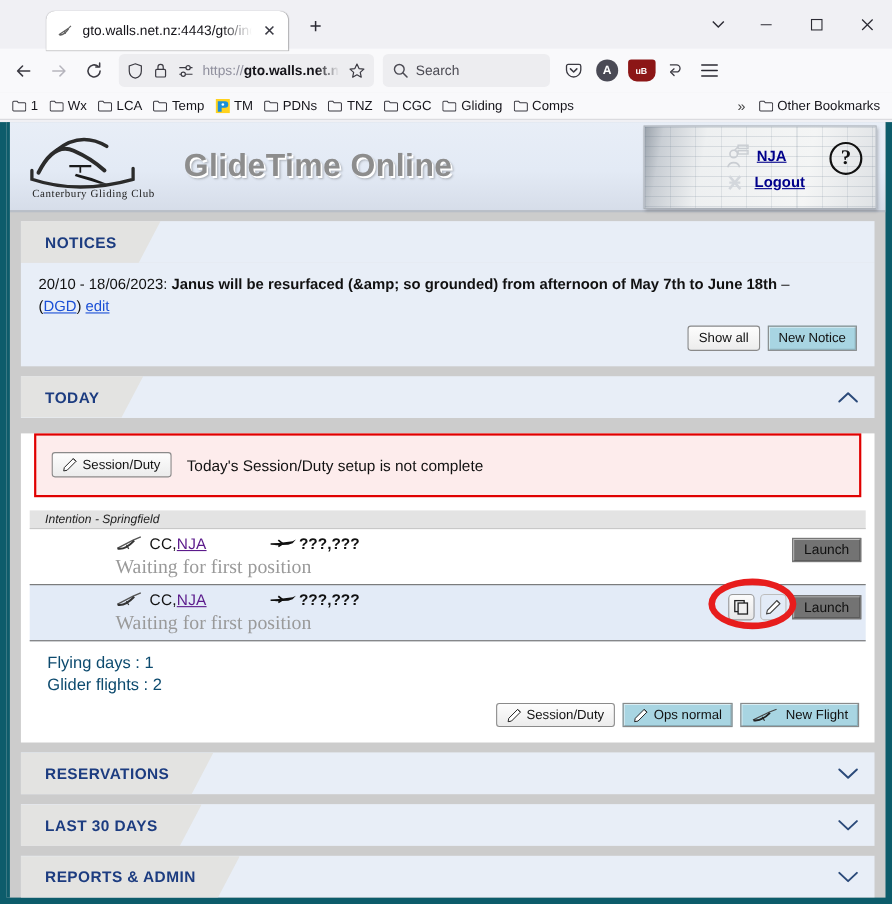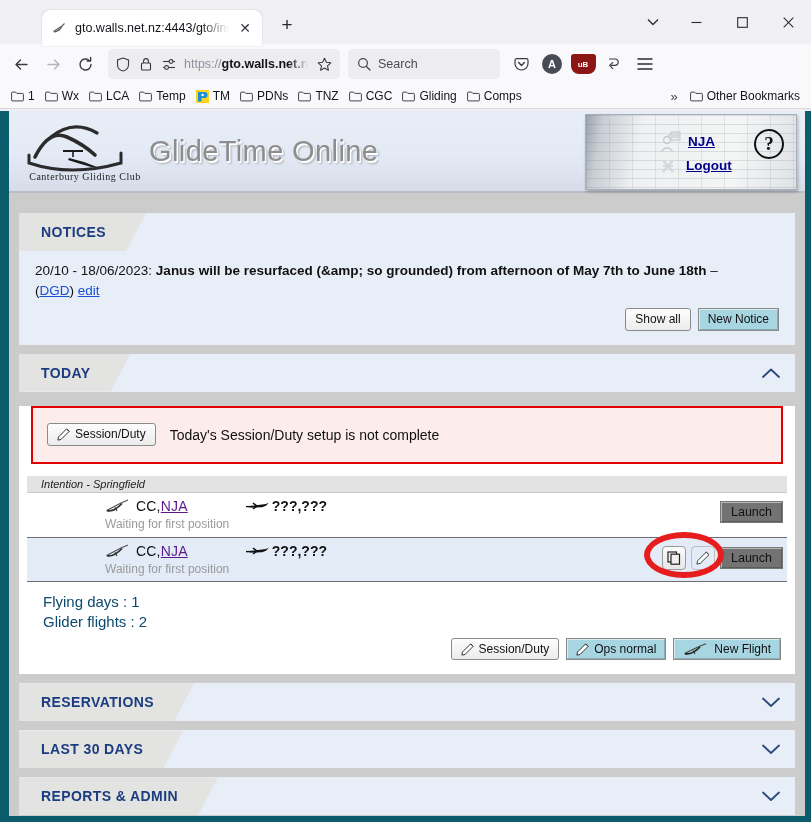--- a/index.html
+++ b/index.html
@@ -128,22 +128,22 @@
     background: linear-gradient(to bottom,#e8eef7 0%, #e3eaf5 55%, #d6dde9 100%);
     border-bottom: 2px solid #b8bec7;
     display: flex; align-items: center;
   }
   .logo-wrap { width: 128px; margin-left: 12px; flex: 0 0 128px; text-align: center; }
   .logo-name {
     font-family: "Liberation Serif", serif; font-size: 10px; color: #222;
     letter-spacing: .5px; margin-top: -2px;
   }
   .site-title {
-    font-size: 29px; font-weight: normal; color: #8d8d8d;
-    letter-spacing: .4px;
+    font-size: 29px; font-weight: bold; color: #8d8d8d;
+    margin-left: 18px; letter-spacing: .4px;
     text-shadow: 1.5px 1.5px 0 #fff, 2.5px 2.5px 2px rgba(0,0,0,.25);
     text-align: center;
   }
   .userbox {
     position: absolute; right: 8px; top: 3px;
     width: 212px; height: 76px;
     background: linear-gradient(100deg,#9aa2ab 0%, #c9ced4 8%, #eef0f1 26%, #f4f5f5 70%, #dfe2e5 100%);
     border: 1px solid #aab0b7;
     box-shadow: 1px 2px 3px rgba(0,0,0,.25);
     display: flex; align-items: center; overflow: hidden;
@@ -163,21 +163,21 @@
   }
   .help-circle {
     position: absolute; right: 12px; top: 14px; z-index: 3;
     width: 30px; height: 30px; border-radius: 50%;
     border: 2.2px solid #111; background: transparent;
     display: flex; align-items: center; justify-content: center;
     font-size: 19px; font-weight: bold; color: #111; font-family: "Liberation Serif", serif;
   }
 
   
-  .panels { padding: 20px 10px 0 10px; }
+  .panels { padding: 8px 10px 0 10px; }
   .panel { margin-bottom: 9px; }
   .panel-head {
     position: relative; height: 38px;
     background: #e8eef7;
     display: flex; align-items: center;
   }
   .panel-tab {
     background: #e3e3e1; height: 38px;
     padding: 0 26px 0 22px;
     display: flex; align-items: center;
@@ -238,21 +238,21 @@
   }
   .flight-row.sel {
     background: #e3ebf7;
     border-top: 1px solid #6f6f6f; border-bottom: 1px solid #6f6f6f;
   }
   .flight-main { flex: 1; padding-left: 78px; }
   .fl-line1 { display: flex; align-items: center; font-size: 14px; color: #111; }
   .fl-pilot { font-weight: normal; letter-spacing: .2px; }
   .fl-pilot .lnk2 { color: #5b1a8b; text-decoration: underline; }
   .fl-tow { margin-left: 56px; display: flex; align-items: center; gap: 2px; font-weight: bold; font-size: 14px; }
-  .fl-status { font-size: 12px; color: #9a9a9a; margin-top: 3px; }
+  .fl-status { font-size: 18px; color: #9a9a9a; margin-top: 3px; font-family: Liberation Serif, serif; }
   .flight-actions { display: flex; align-items: center; gap: 5px; padding-top: 3px; position: relative; }
   .icon-btn {
     width: 24px; height: 24px; border: 1px solid #9a9a9a; border-radius: 4px;
     background: linear-gradient(to bottom,#fcfcfc,#e7e7e7);
     display: flex; align-items: center; justify-content: center; cursor: pointer;
   }
   .icon-btn.ghost { border-color: #bdbdbd; background: transparent; }
   .btn-launch {
     background: #737373; border: 1px solid #777; font-size: 12.5px;
     padding: 3px 10px; color: #111; cursor: pointer;

